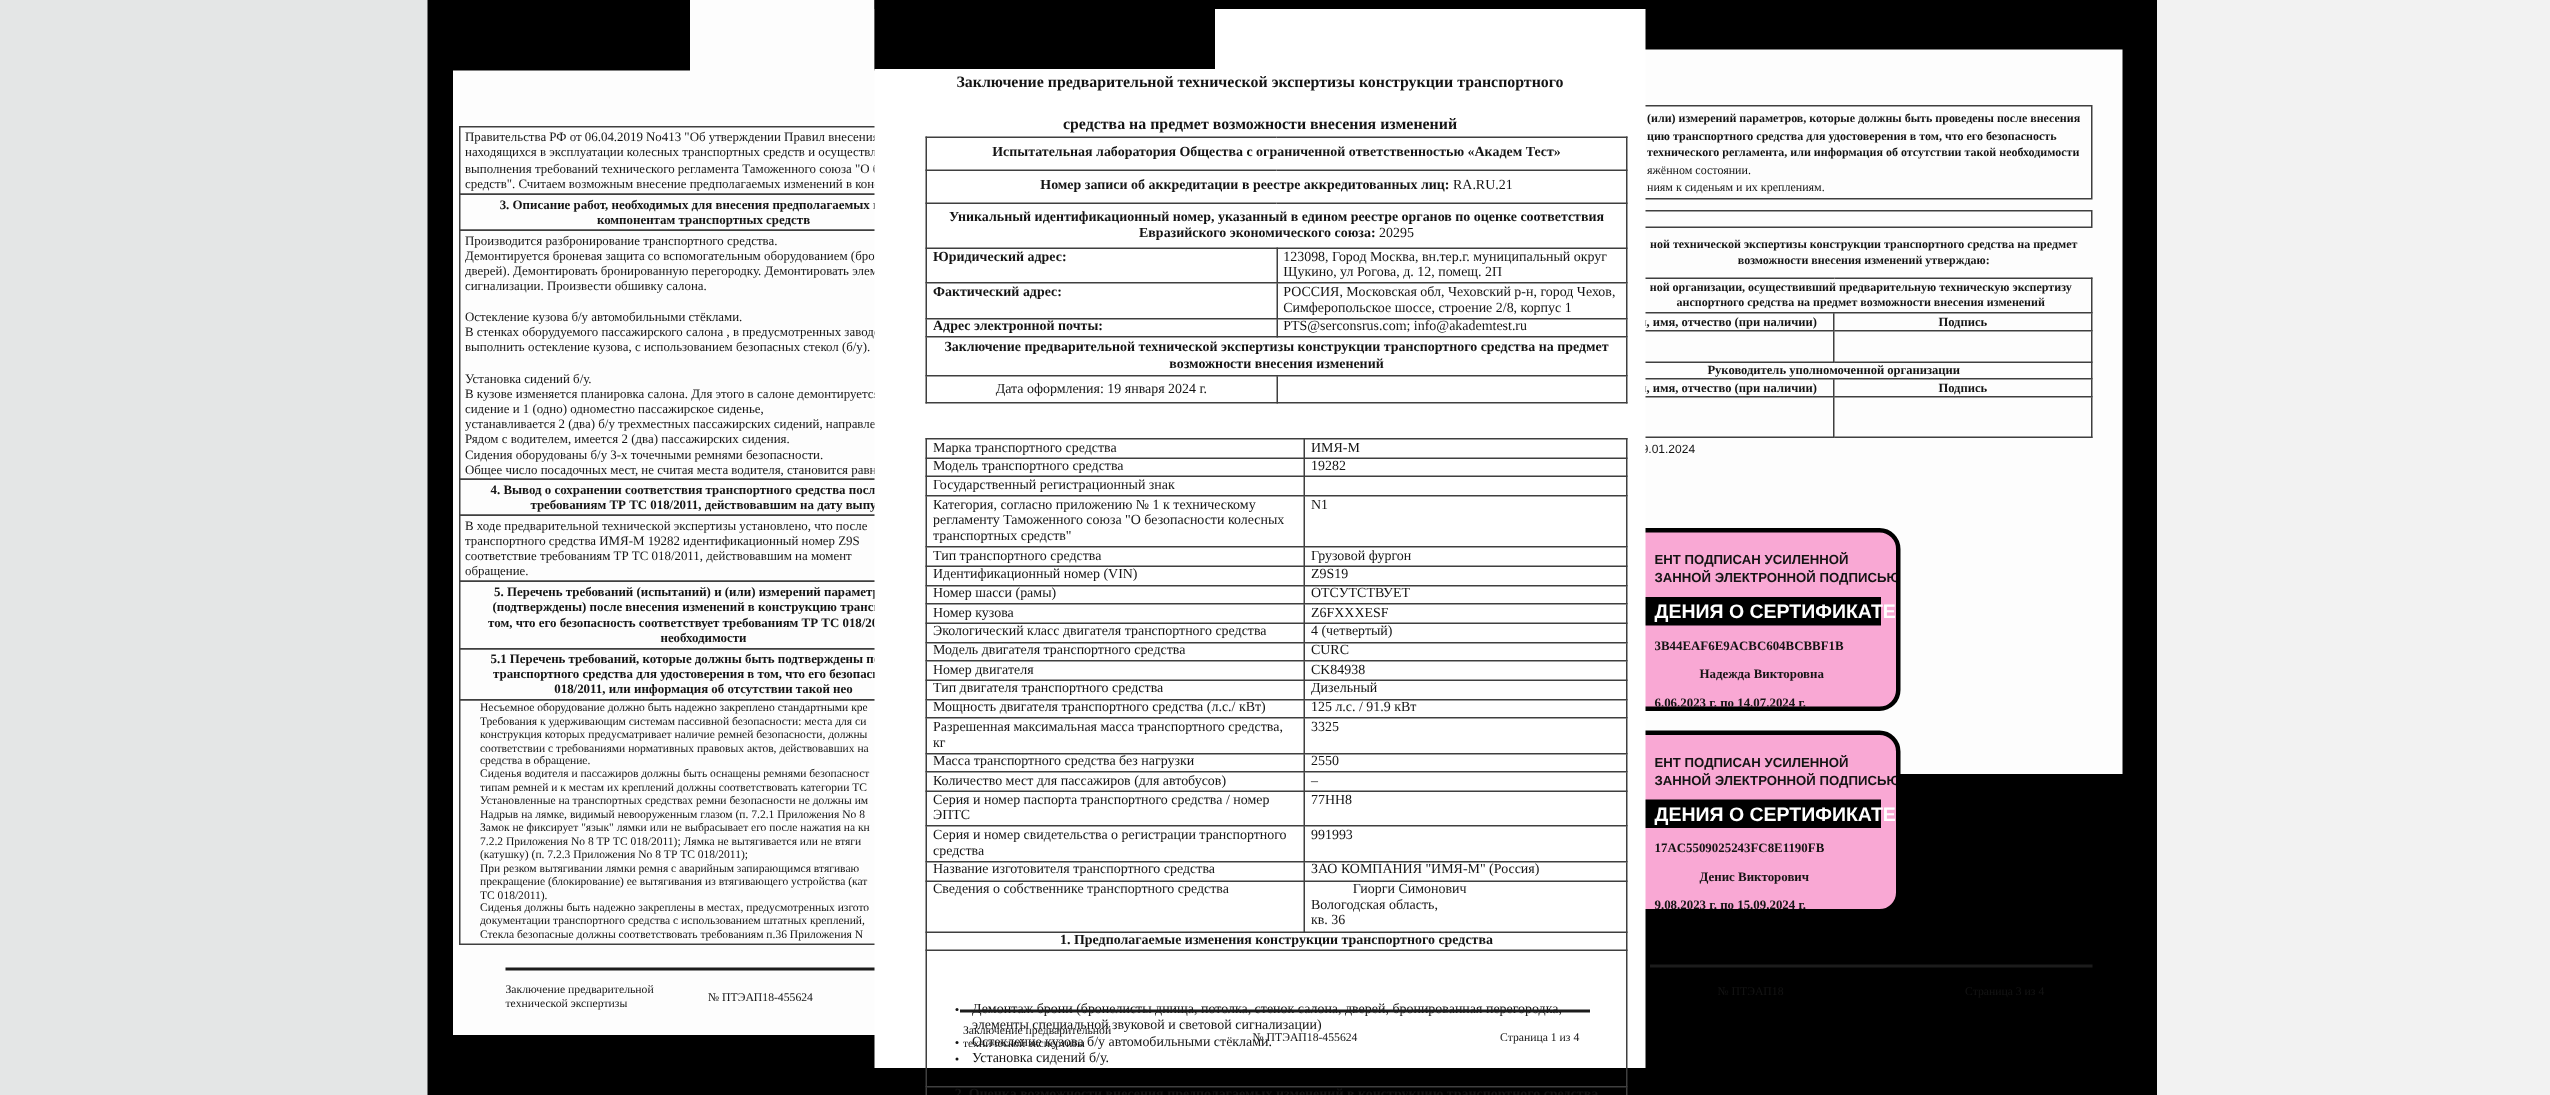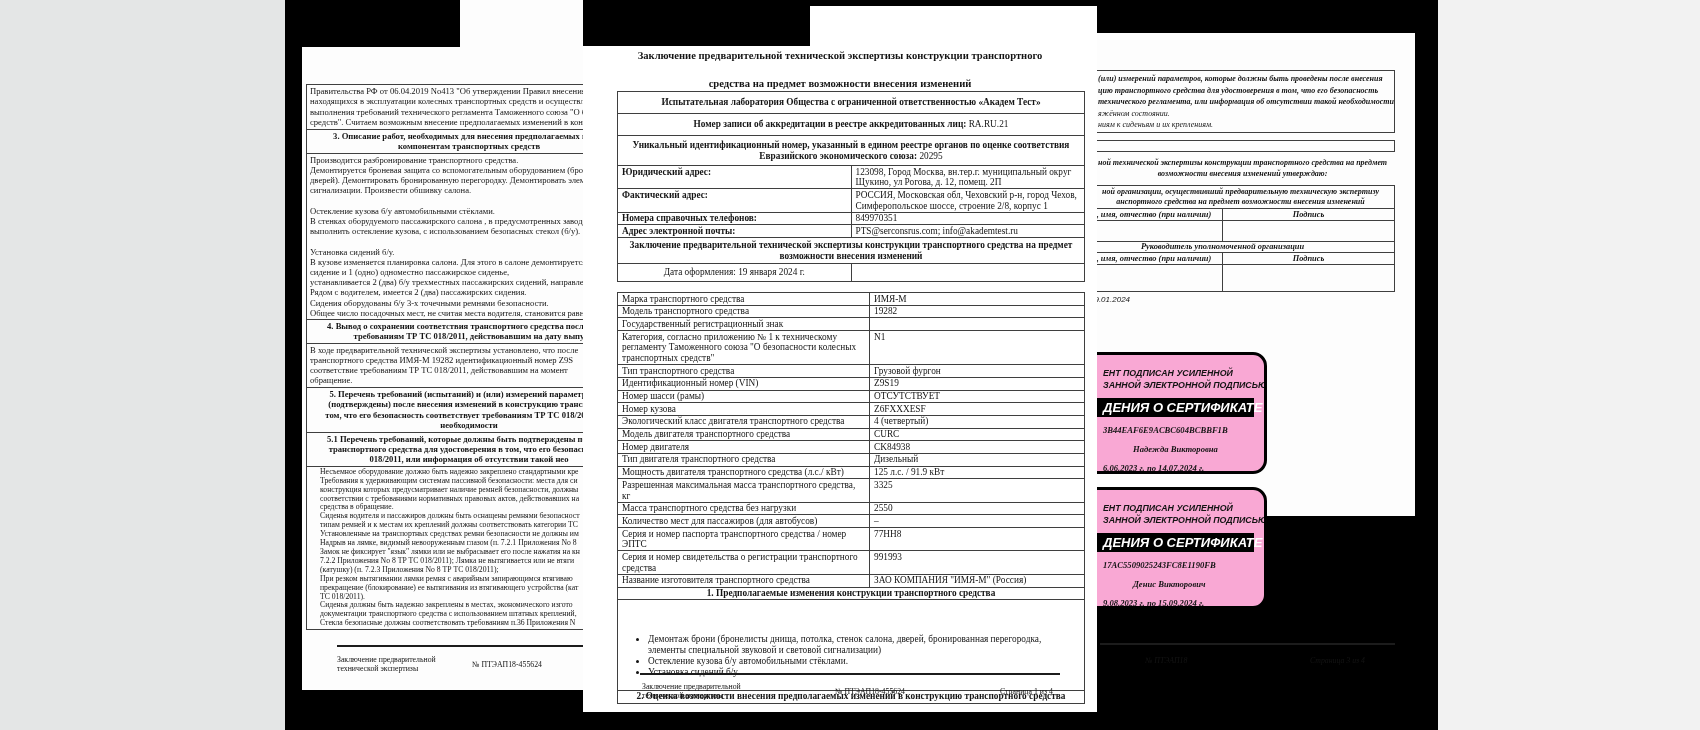--- a/index.html
+++ b/index.html
@@ -3,21 +3,21 @@
 <meta charset="utf-8">
 <style>
   html,body{margin:0;padding:0;}
   body{width:1700px;height:730px;position:relative;overflow:hidden;
        background:#e4e6e6;font-family:"Liberation Serif",serif;color:#141414;}
   .side-strip-right{position:absolute;left:1438px;top:0;width:262px;height:730px;background:#f2f2f2;}
   .canvas{position:absolute;left:285px;top:0;width:1153px;height:730px;background:#000;}
   .sliver{position:absolute;left:460px;top:0;width:123px;height:52px;background:#fdfdfd;z-index:1;}
   .page{position:absolute;background:#fff;}
   .page-left{left:302px;top:47px;width:300px;height:643px;z-index:2;background:#fdfdfd;}
-  .page-right{left:1000px;top:33px;width:415px;height:483px;z-index:2;background:#fdfdfd;font-style:italic;}
+  .page-right{left:1000px;top:33px;width:415px;height:483px;z-index:2;background:#fdfdfd;}
   .page-center{left:583px;top:6px;width:514px;height:706px;z-index:3;}
   .notch{position:absolute;left:583px;top:0;width:227px;height:46px;background:#000;z-index:4;}
 
   
   .c-title{position:absolute;left:0;width:100%;text-align:center;font-weight:bold;font-size:10.6px;}
   .c-title1{top:44px;} .c-title2{top:72px;}
   table{border-collapse:collapse;padding-left:20px;}
   td,th{border:1px solid #3f3f3f;padding:0.5px 4px;line-height:1.15;font-weight:normal;text-align:left;vertical-align:top;}
   .lab-table{position:absolute;top:85px;left:34px;width:468px;font-size:9.3px;table-layout:fixed;}
   .lab-table .lblcol{width:158px;}
@@ -150,21 +150,21 @@
         <div class="ln">Сиденья водителя и пассажиров должны быть оснащены ремнями безопасност</div>
         <div class="ln">типам ремней и к местам их креплений должны соответствовать категории ТС</div>
         <div class="ln">Установленные на транспортных средствах ремни безопасности не должны им</div>
         <div class="ln">Надрыв на лямке, видимый невооруженным глазом (п. 7.2.1 Приложения No 8</div>
         <div class="ln">Замок не фиксирует "язык" лямки или не выбрасывает его после нажатия на кн</div>
         <div class="ln">7.2.2 Приложения No 8 ТР ТС 018/2011); Лямка не вытягивается или не втяги</div>
         <div class="ln">(катушку) (п. 7.2.3 Приложения No 8 ТР ТС 018/2011);</div>
         <div class="ln">При резком вытягивании лямки ремня с аварийным запирающимся втягиваю</div>
         <div class="ln">прекращение (блокирование) ее вытягивания из втягивающего устройства (кат</div>
         <div class="ln">ТС 018/2011).</div>
-        <div class="ln">Сиденья должны быть надежно закреплены в местах, экономического изгото</div>
+        <div class="ln">Сиденья должны быть надежно закреплены в местах, предусмотренных изгото</div>
         <div class="ln">документации транспортного средства с использованием штатных креплений,</div>
         <div class="ln">Стекла безопасные должны соответствовать требованиям п.36 Приложения N</div>
       </div>
   </div>
   <div class="l-rule"></div>
   <div class="foot l-foot-label">
     <div>Заключение предварительной</div>
     <div>технической экспертизы</div>
   </div>
   <div class="foot l-foot-num">№ ПТЭАП18-455624</div>
@@ -265,24 +265,20 @@
         </tr>
       <tr>
         <td class="lblcol b">Юридический адрес:</td>
         <td>123098, Город Москва, вн.тер.г. муниципальный округ Щукино, ул Рогова, д. 12, помещ. 2П</td>
       </tr>
       <tr>
         <td class="b">Фактический адрес:</td>
         <td>РОССИЯ, Московская обл, Чеховский р-н, город Чехов, Симферопольское шоссе, строение 2/8, корпус 1</td>
       </tr>
       <tr>
-        <td class="b">Номера справочных телефонов:</td>
-        <td>849970351</td>
-      </tr>
-      <tr>
         <td class="b">Адрес электронной  почты:</td>
         <td>PTS@serconsrus.com; info@akademtest.ru</td>
       </tr>
       <tr>
           <td colspan="2" class="cen b h26">Заключение предварительной технической экспертизы конструкции транспортного средства на предмет возможности внесения изменений</td>
         </tr>
       <tr>
         <td class="cen h18" style="width:234px;">Дата оформления: 19 января 2024 г.</td>
         <td></td>
       </tr>
@@ -380,20 +376,26 @@
         <tr>
           <td class="vlbl">Серия и номер свидетельства о регистрации транспортного средства</td>
           <td>991993</td>
         </tr>
 
         <tr>
           <td class="vlbl">Название изготовителя транспортного средства</td>
           <td>ЗАО КОМПАНИЯ "ИМЯ-М" (Россия)</td>
         </tr>
 
+        <tr>
+          <td class="vlbl">Сведения о собственнике транспортного средства</td>
+          <td>&nbsp;&nbsp;&nbsp;&nbsp;&nbsp;&nbsp;&nbsp;&nbsp;&nbsp;&nbsp;&nbsp;&nbsp;Гиорги Симонович
+Вологодская область,
+кв. 36</td>
+        </tr>
       </tbody>
     <tbody>
       <tr>
           <td colspan="2" class="sec-row">1. Предполагаемые изменения конструкции транспортного средства</td>
         </tr>
       <tr>
           <td colspan="2">
         <ul class="blist">
           
         <li>Демонтаж брони (бронелисты днища, потолка, стенок салона, дверей, бронированная перегородка, элементы специальной звуковой и световой сигнализации)</li><li>Остекление кузова б/у автомобильными стёклами.</li><li>Установка сидений б/у.</li></ul>

